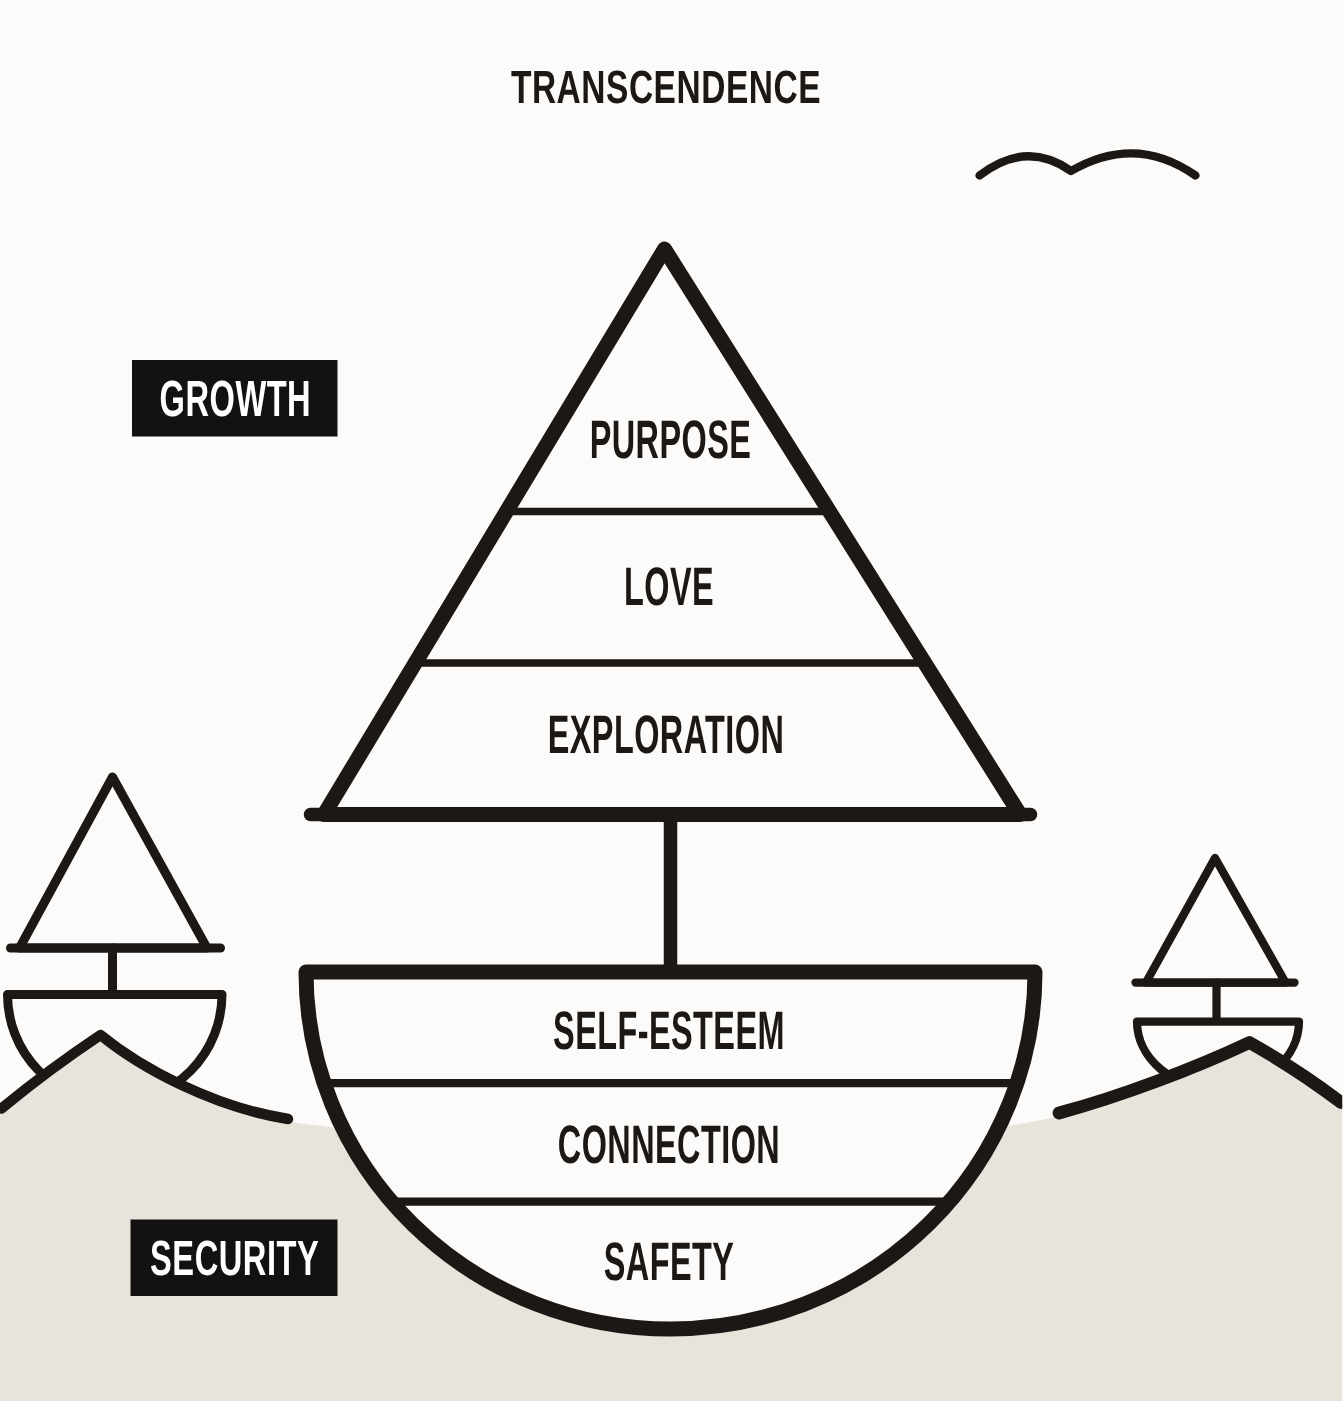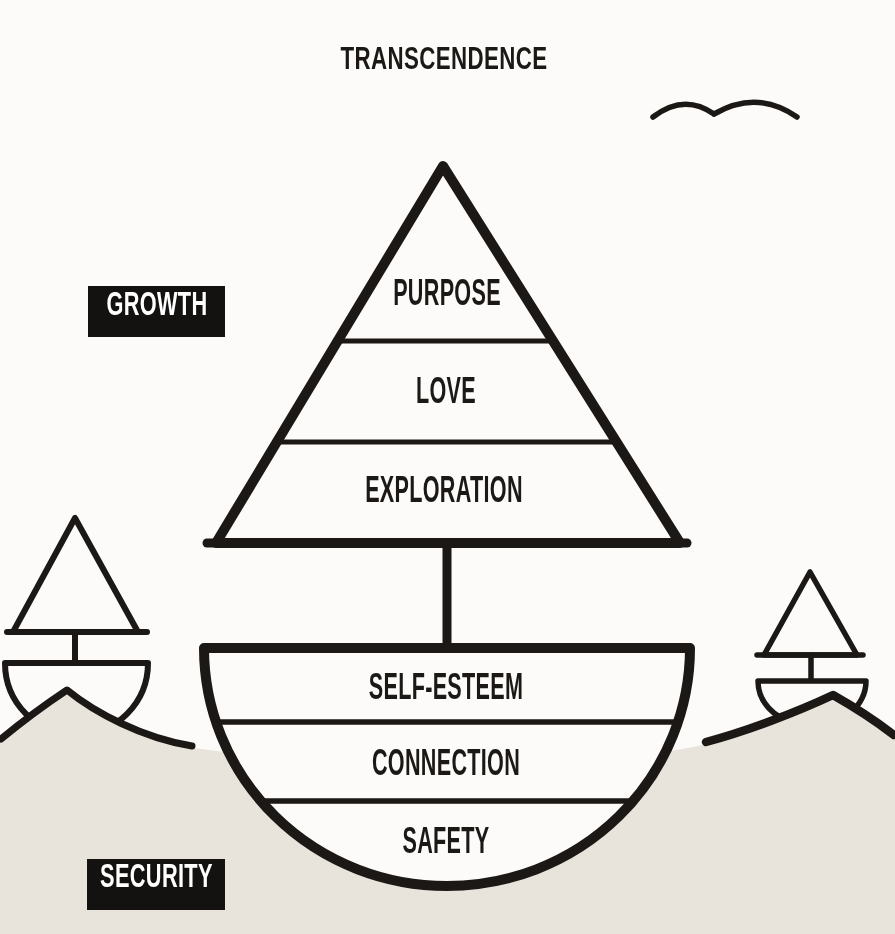--- a/index.html
+++ b/index.html
@@ -14,21 +14,21 @@
        font-family:"Liberation Sans", sans-serif;}
   .stage{position:relative;width:828px;height:934px;background:var(--background);border-radius:32px;}
   .stage svg{position:absolute;left:0;top:0;}
   .ink-stroke{stroke:var(--ink);fill:none;stroke-linecap:round;stroke-linejoin:round;}
   .bg-fill{fill:var(--background);}
   .ground-fill{fill:var(--ground);}
   .lbl{position:absolute;font-weight:700;color:var(--ink);white-space:nowrap;
        font-size:36px;line-height:1;letter-spacing:0.5px;
        transform:translate(-50%,-50%) scaleX(var(--sx,0.60));}
   .badge{position:absolute;background:var(--badge-bg);display:flex;
-         justify-content:center;margin-top:46px;}
+         align-items:center;justify-content:center;}
   .badge span{font-weight:700;color:var(--badge-text);white-space:nowrap;line-height:1;
               letter-spacing:0.5px;transform:scaleX(var(--sx,0.66));}
 </style>
 </head>
 <body>
 
 <div class="stage">
 
   <svg width="895" height="934" viewBox="0 0 895 934">
 

